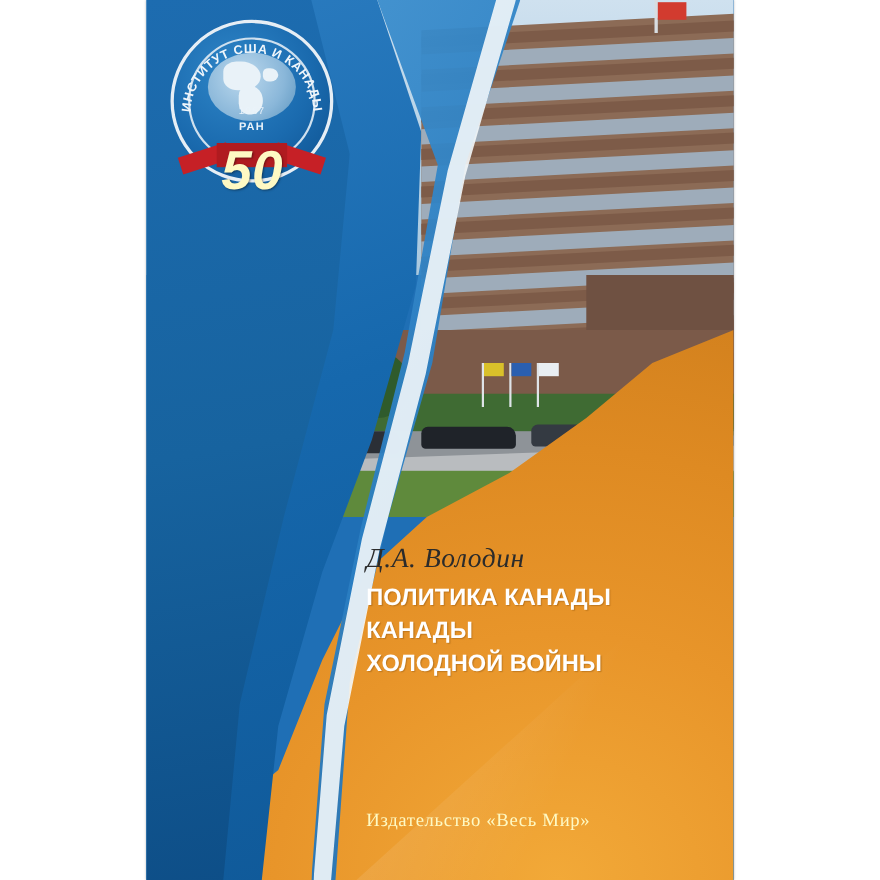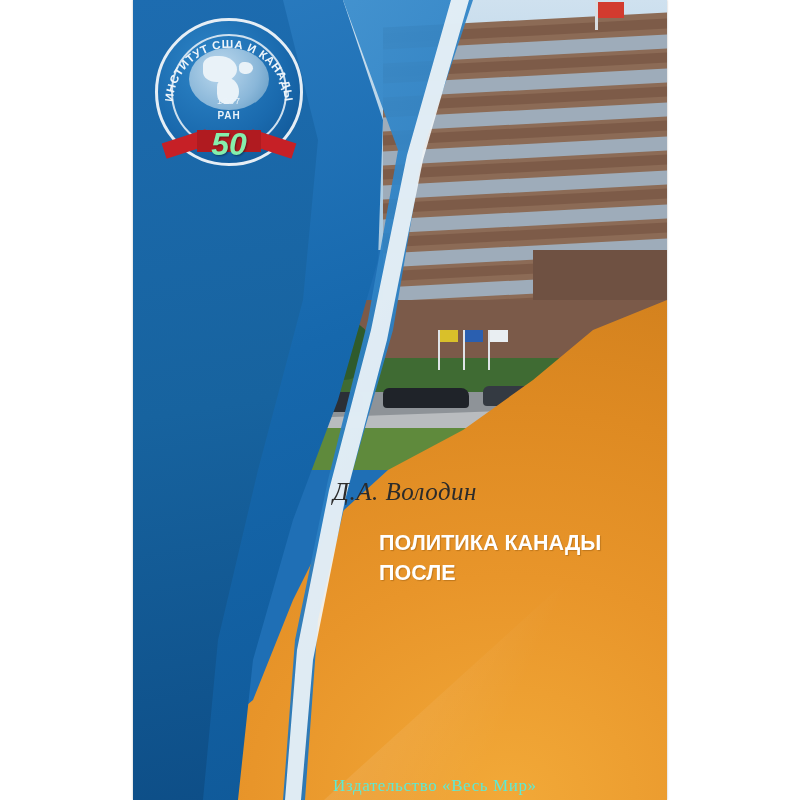--- a/index.html
+++ b/index.html
@@ -292,57 +292,57 @@
   }
   .emblem .ribbon .rb {
     position: absolute;
     background: #c62026;
   }
   .emblem .fifty {
     position: absolute;
     left: 0; top: 108px;
     width: 148px;
     text-align: center;
-    color: #86efac;
-    font-size: 32px;
+    color: #fef9c3;
+    font-size: 50px;
     font-weight: bold;
     font-style: italic;
     text-shadow: 1px 1px 2px rgba(0,0,0,0.4);
   }
 
   
   .author {
     position: absolute;
     left: 200px;
-    top: 478px;
+    top: 494px;
     width: 310px;
     color: #2b2b2b;
     font-family: "Liberation Serif", serif;
     font-size: 25px;
     font-style: italic;
     letter-spacing: 0.5px;
   }
   .title {
     position: absolute;
     left: 200px;
     top: 528px;
     width: 320px;
     color: #ffffff;
     font-size: 21.5px;
     font-weight: bold;
     line-height: 30px;
     text-shadow: 1px 1px 1px rgba(120,70,10,0.35);
   }
-  .title div { white-space: nowrap; margin-left: 46px; }
+  .title div { white-space: nowrap; }
   .publisher {
     position: absolute;
     left: 200px;
-    top: 776px;
+    top: 736px;
     width: 330px;
-    color: #5eead4;
+    color: #fef9c3;
     font-family: "Liberation Serif", serif;
     font-size: 17px;
     letter-spacing: 0.6px;
   }
 </style>
 </head>
 <body>
 
 <div id="page">
 
@@ -429,18 +429,19 @@
         <div class="rb" style="left:86px; top:14px; width:46px; height:16px; transform:rotate(18deg);"></div>
         <div class="rb" style="left:34px; top:8px; width:64px; height:22px; background:#b01b20;"></div>
       </div>
       <div class="fifty">50</div>
     </div>
 
     <div class="author">Д.А. Володин</div>
 
     <div class="title">
       <div>ПОЛИТИКА КАНАДЫ</div>
-      <div>ПОСЛЕ</div>
+      <div>КАНАДЫ</div>
+      <div>ХОЛОДНОЙ ВОЙНЫ</div>
     </div>
 
     <div class="publisher">Издательство «Весь Мир»</div>
   </div>
 </div>
 
 </body></html>

